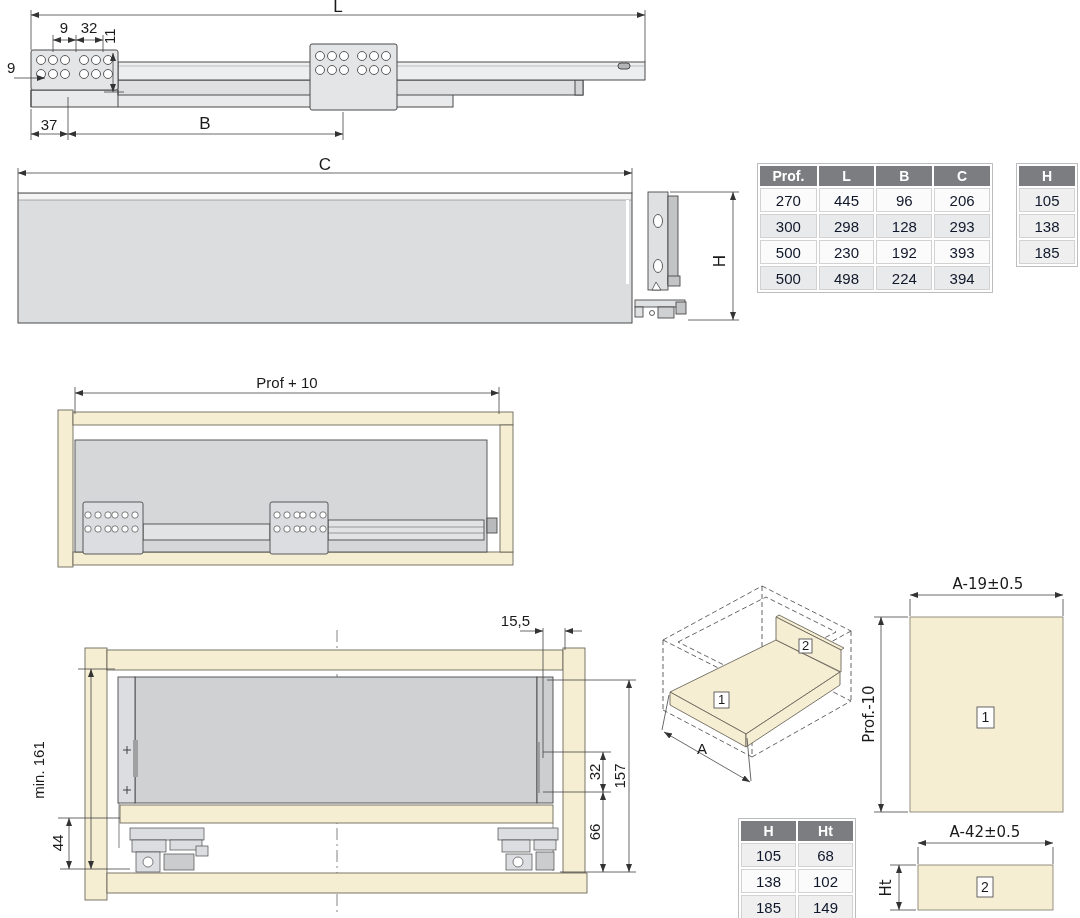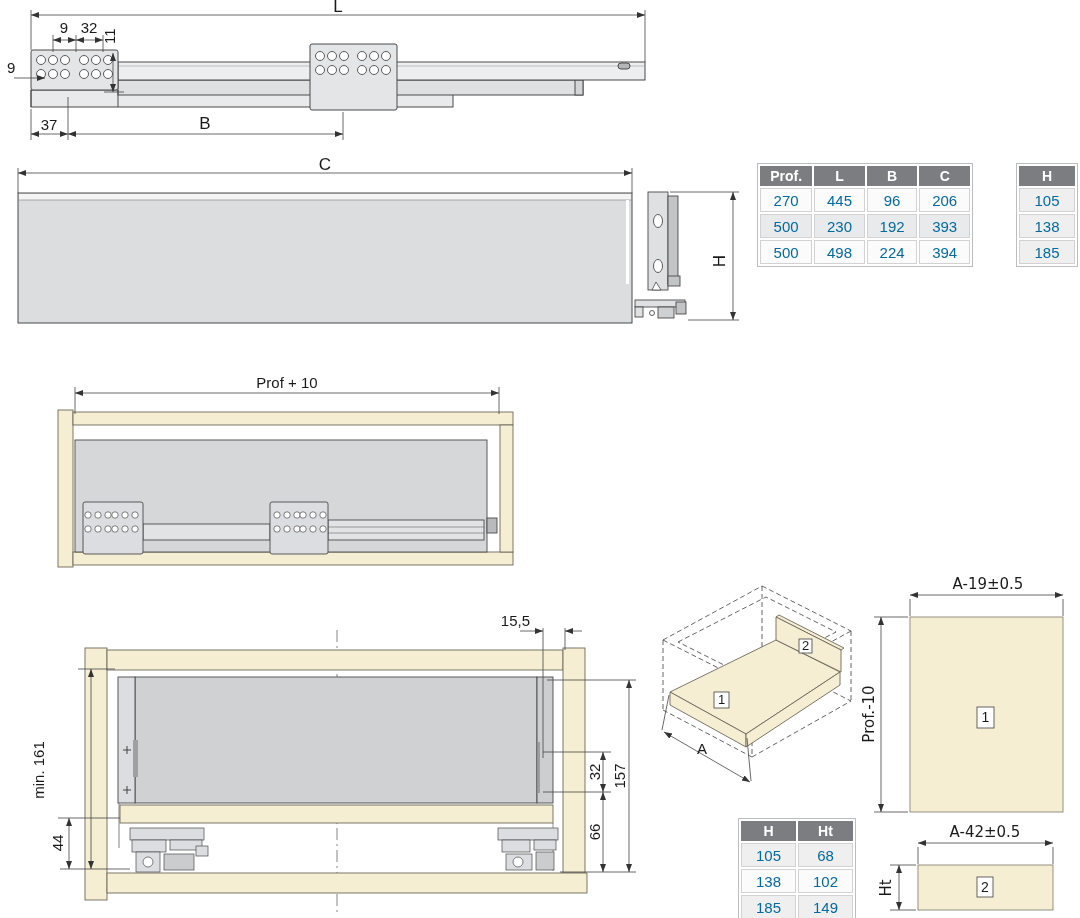--- a/index.html
+++ b/index.html
@@ -7,24 +7,24 @@
   .abs{position:absolute;}
   svg{display:block;}
   svg text{fill:#1a1a1a;}
   .dim{font:15px "Liberation Sans",sans-serif;}
   .dimlg{font:17px "Liberation Sans",sans-serif;}
   .dimdj{font:15px "DejaVu Sans",sans-serif;}
   .lbl{font:13px "Liberation Sans",sans-serif;}
   
   .spec{border-collapse:separate;border-spacing:2px;background:#fff;border:1px solid #bcbdbe;}
   .spec th{background:#7b7d80;color:#fff;font:700 14px "Liberation Sans",sans-serif;padding:0;}
-  .spec td{font:15px "Liberation Sans",sans-serif;color:#0369a1;text-align:center;padding:0;border:1px solid #d2d2d3;}
+  .spec td{font:15px "Liberation Sans",sans-serif;color:#0f172a;text-align:center;padding:0;border:1px solid #d2d2d3;}
   .spec th{height:20px;}
   .spec td{height:22px;}
-  table.main{width:216px;} table.main th,table.main td{width:60px;text-align:center;}
+  table.main{width:236px;} table.main th,table.main td{width:60px;text-align:center;}
   table.htab{width:62px;} table.htab th,table.htab td{width:58px;text-align:center;}
   table.hht{width:118px;} table.hht th,table.hht td{width:56px;text-align:center;}
   table.main tbody tr:nth-child(odd) td{background:#fbfbfb;}
   table.main tbody tr:nth-child(even) td{background:#e9eaeb;}
   table.htab tbody td{background:#efeff0;}
   table.hht tbody tr:nth-child(odd) td{background:#efeff0;}
   table.hht tbody tr:nth-child(even) td{background:#fbfbfb;}
 </style>
 </head>
 <body>
@@ -156,20 +156,26 @@
     </tr>
       </thead>
     <tbody>
       <tr>
         <td>270</td>
           <td>445</td>
           <td>96</td>
           <td>206</td>
       </tr>
       <tr>
+        <td>300</td>
+          <td>298</td>
+          <td>128</td>
+          <td>293</td>
+      </tr>
+      <tr>
         <td>500</td>
           <td>230</td>
           <td>192</td>
           <td>393</td>
       </tr>
       <tr>
         <td>500</td>
           <td>498</td>
           <td>224</td>
           <td>394</td>

